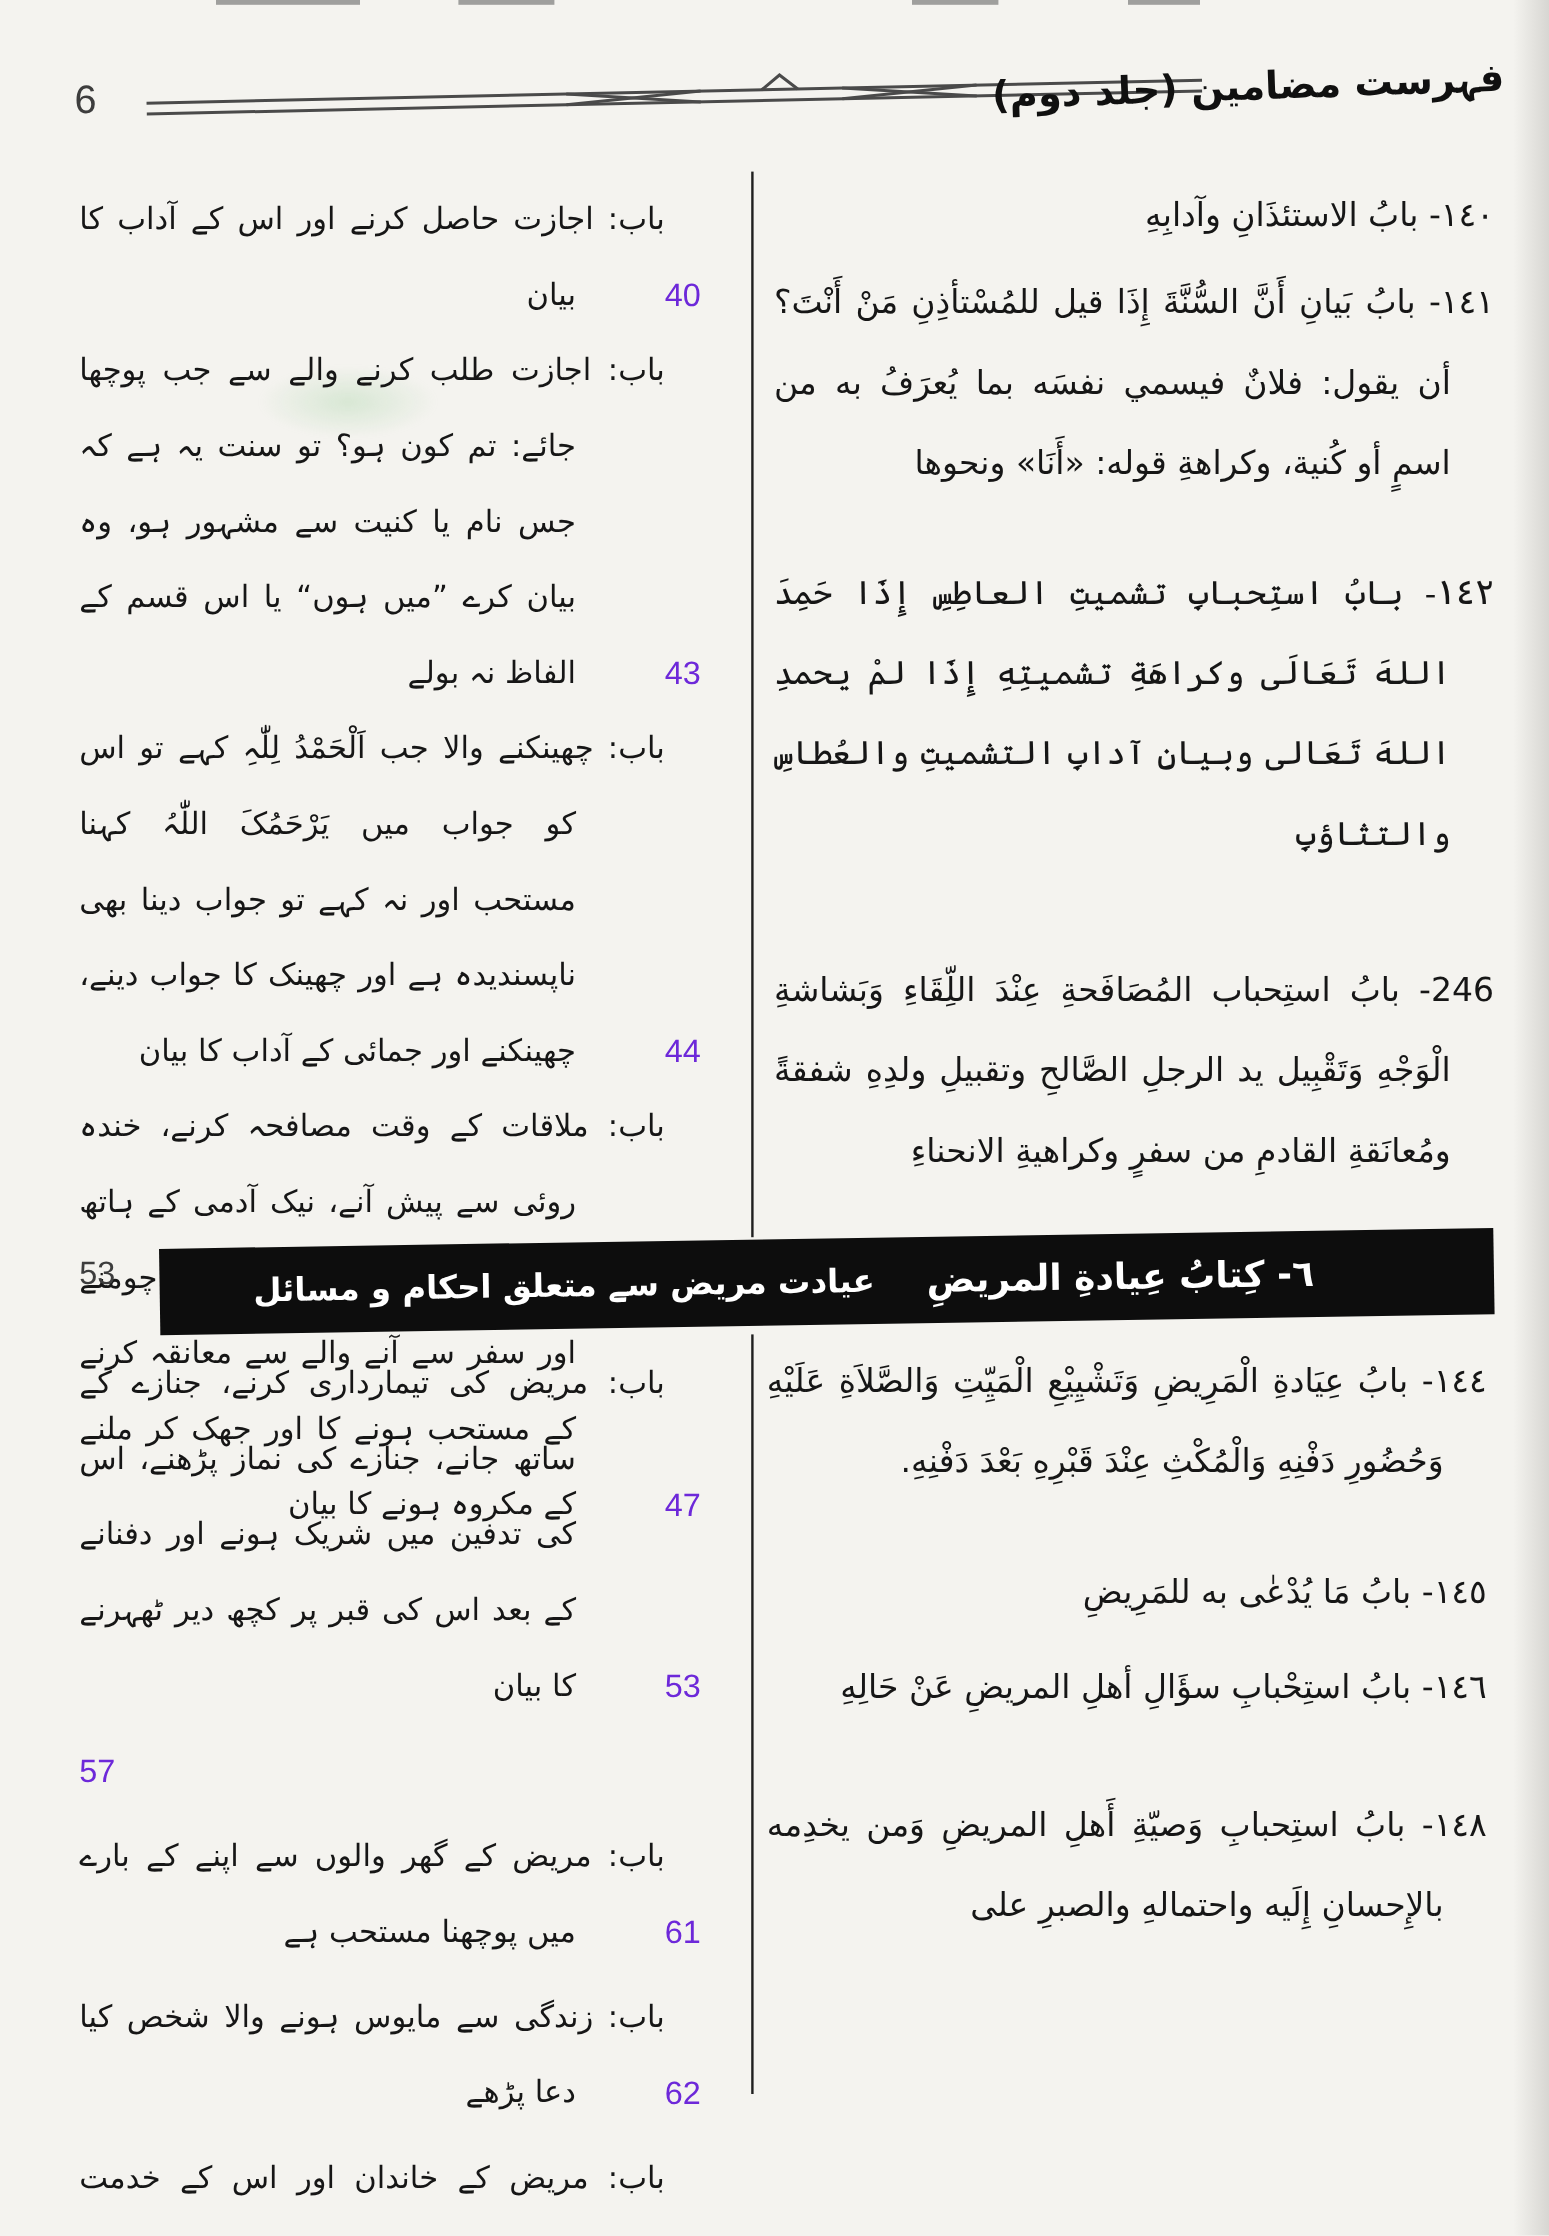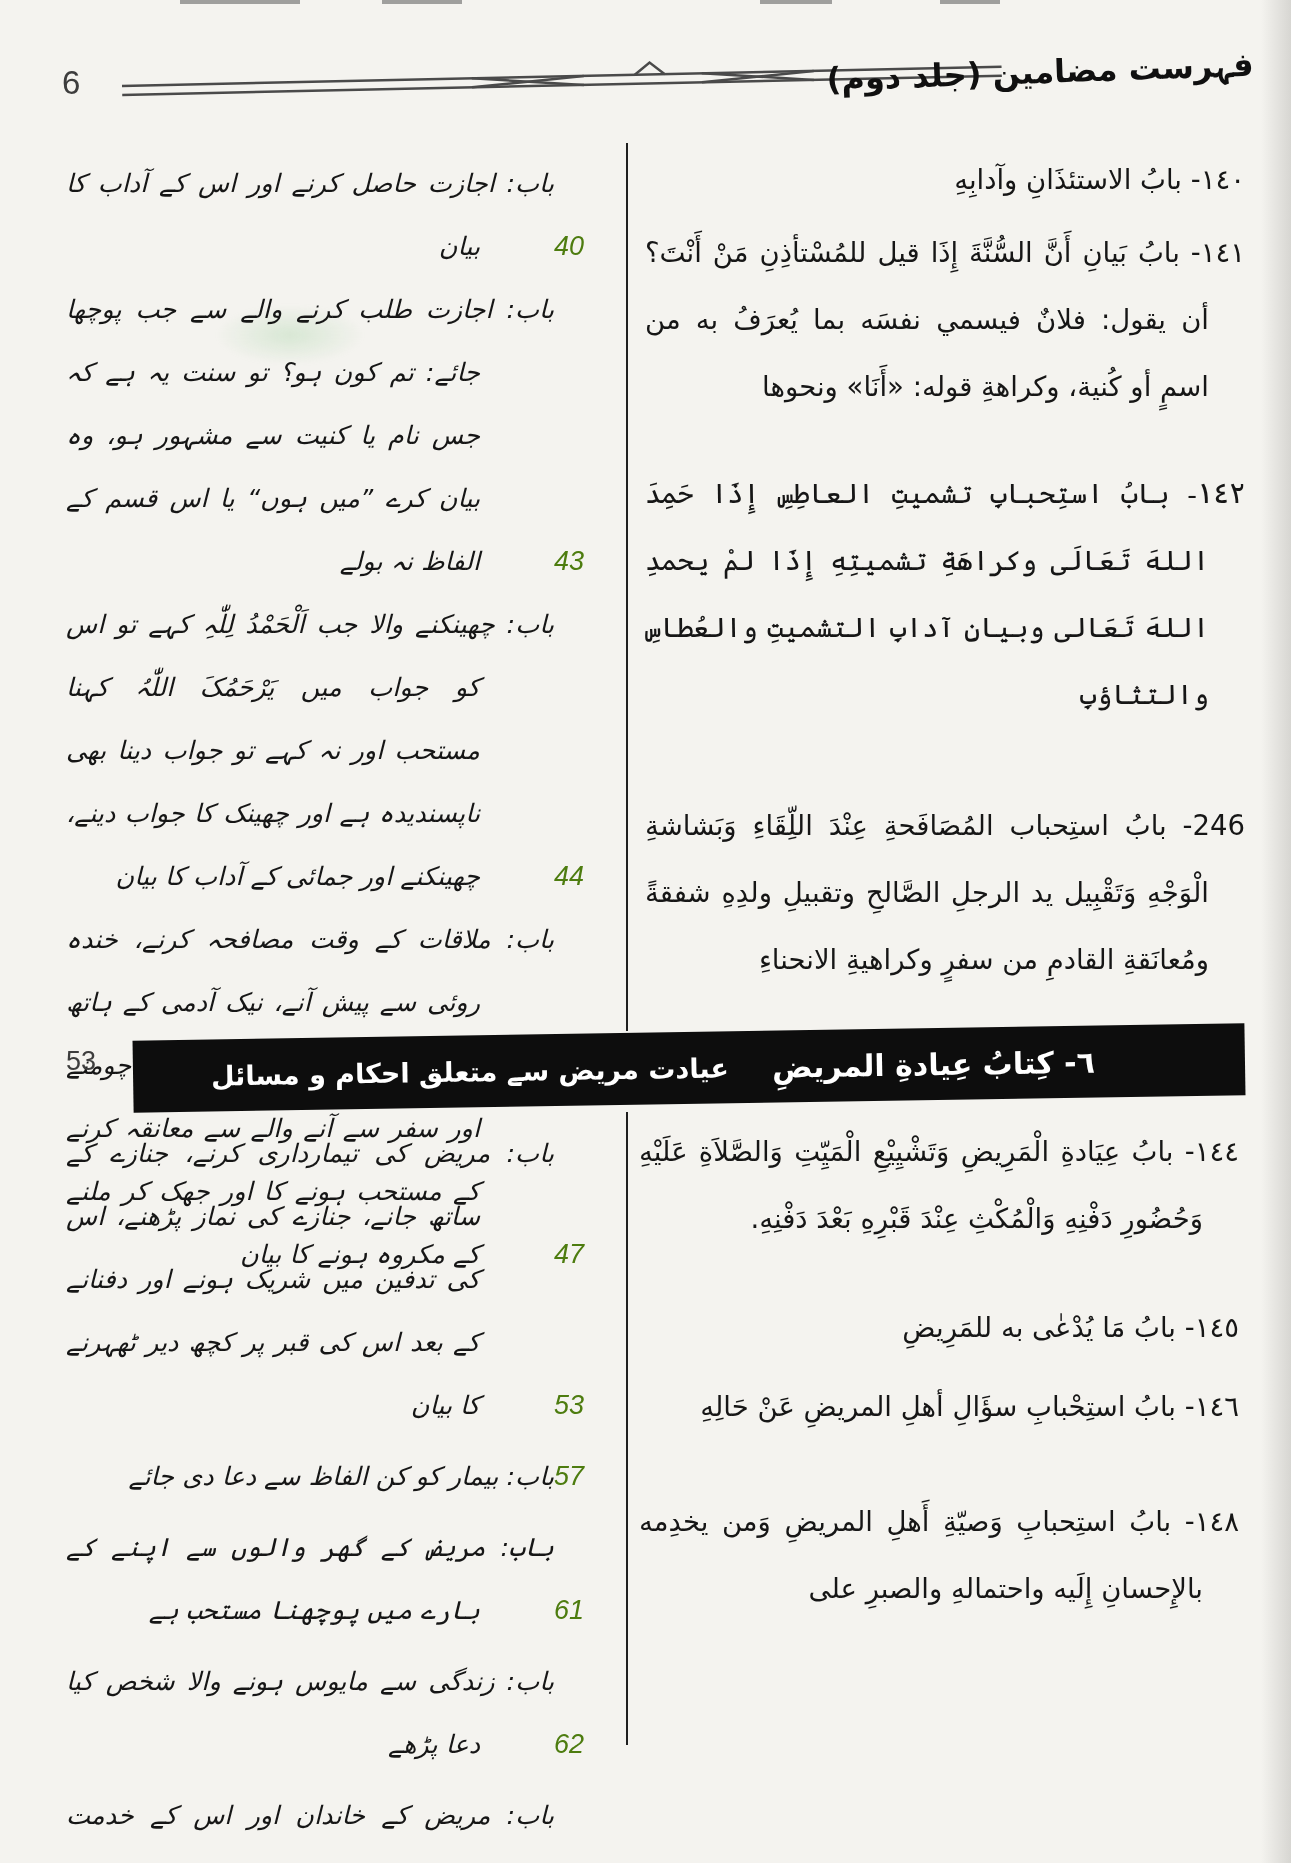--- a/index.html
+++ b/index.html
@@ -53,30 +53,30 @@
   .ar-col.upper .ar-entry:nth-child(1){margin-bottom:6px;}
   .ar-col.upper .ar-entry:nth-child(2){margin-bottom:40px;}
   .ar-col.upper .ar-entry:nth-child(3){margin-bottom:64px;font-family:Liberation Serif, serif;}
   .ar-col.lower .ar-entry:nth-child(1){margin-bottom:42px;}
   .ar-col.lower .ar-entry:nth-child(2){margin-bottom:12px;}
   .ar-col.lower .ar-entry:nth-child(3){margin-bottom:48px;}
   
   .ur-col{position:absolute;direction:rtl;}
   .ur-col.upper{left:66px;top:152px;width:554px;}
   .ur-col.lower{left:66px;top:1122px;width:554px;}
-  .ur-entry{display:flex;flex-direction:row-reverse;align-items:flex-end;font-style:italic;}
+  .ur-entry{display:flex;flex-direction:row-reverse;align-items:flex-end;}
   .ur-col.lower .ur-entry{margin-bottom:8px;}
   .ur-text{
     flex:1;font-size:25.5px;line-height:63px;text-align:justify;
     padding-right:74px;text-indent:-74px;color:#161616;
   }
   .ur-page{
     width:66px;flex:0 0 66px;
     font-family:"Liberation Sans","DejaVu Sans",sans-serif;
-    font-size:27px;line-height:63px;color:#4d7c0f;
+    font-size:27px;line-height:63px;color:#6d28d9;
     direction:ltr;text-align:left;
   }
   
   .banner{
     position:absolute;left:133px;top:1032px;width:1112px;height:72px;
     background:#0d0d0d;color:#fff;
     transform:rotate(-0.9deg);
     display:flex;flex-direction:row;direction:rtl;
     align-items:center;justify-content:space-between;
     padding:0 150px 0 78px;box-sizing:border-box;
@@ -152,21 +152,20 @@
   <div class="ar-entry">١٤٦- بابُ استِحْبابِ سؤَالِ أهلِ المريضِ عَنْ حَالِهِ</div>
   <div class="ar-entry">١٤٨- بابُ استِحبابِ وَصيّةِ أَهلِ المريضِ وَمن يخدِمه بالإِحسانِ إِلَيه واحتمالهِ والصبرِ على</div>
 </div>
 
 <div class="ur-col lower">
   <div class="ur-entry">
     <div class="ur-text">باب: مریض کی تیمارداری کرنے، جنازے کے ساتھ جانے، جنازے کی نماز پڑھنے، اس کی تدفین میں شریک ہونے اور دفنانے کے بعد اس کی قبر پر کچھ دیر ٹھہرنے کا بیان</div>
     <div class="ur-page">53</div>
   </div>
   <div class="ur-entry">
-    <div class="ur-text">باب: بیمار کو کن الفاظ سے دعا دی جائے</div>
     <div class="ur-page">57</div>
   </div>
   <div class="ur-entry">
     <div class="ur-text">باب: مریض کے گھر والوں سے اپنے کے بارے میں پوچھنا مستحب ہے</div>
     <div class="ur-page">61</div>
   </div>
   <div class="ur-entry">
     <div class="ur-text">باب: زندگی سے مایوس ہونے والا شخص کیا دعا پڑھے</div>
     <div class="ur-page">62</div>
   </div>

